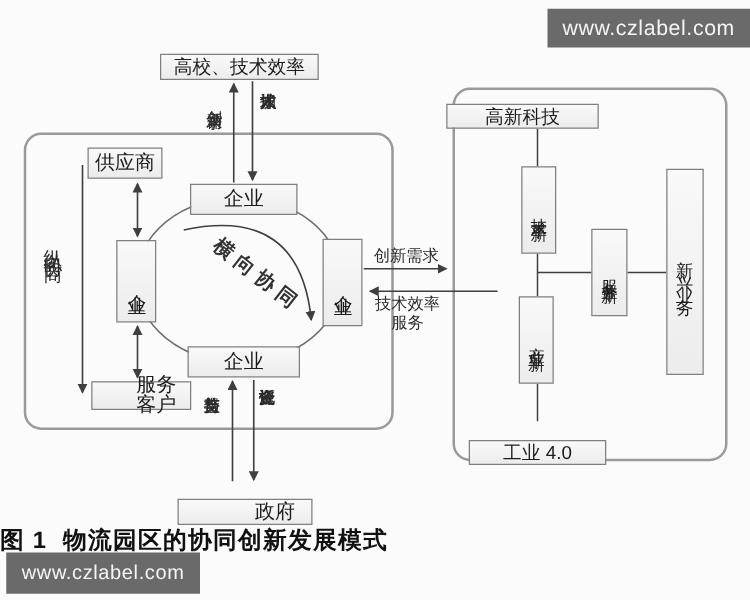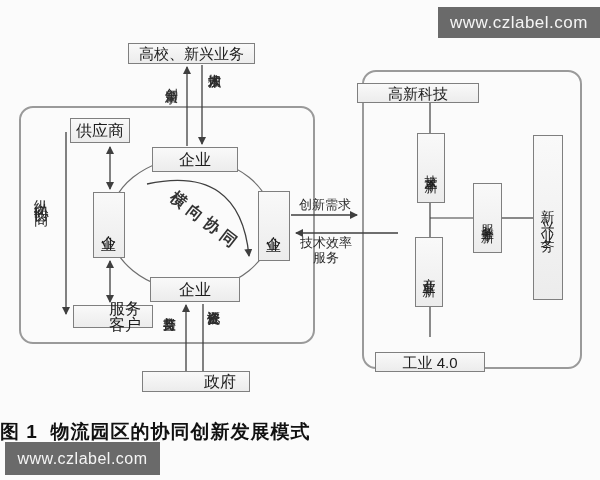--- a/index.html
+++ b/index.html
@@ -24,21 +24,21 @@
     font-size:16px; color:#1c1c1c; line-height:1;
   }
   .vbox{writing-mode:vertical-rl; text-orientation:upright; font-size:13px; letter-spacing:2px;}
   #u-box     {left:128px; top:43px;  width:127px; height:21px; font-size:15px;}
   #supplier  {left:70px;  top:118px; width:60px;  height:25px;}
   #ent-top   {left:152px; top:147px; width:86px;  height:25px;}
   #ent-left  {left:93px;  top:192px; width:32px;  height:66px;}
   #ent-right {left:258px; top:191px; width:32px;  height:70px;}
   #ent-bottom{left:150px; top:277px; width:90px;  height:25px;}
   #svc-cust  {left:73px;  top:305px; width:80px;  height:23px;padding-left:35px;}
-  #gov       {left:142px; top:371px; width:108px; height:21px;padding-left:48px;}
+  #gov       {left:142px; top:399px; width:108px; height:21px;padding-left:48px;}
   #hightech  {left:357px; top:83px;  width:122px; height:20px; font-size:15px;}
   #tech-inn  {left:417px; top:133px; width:28px;  height:70px;}
   #svc-inn   {left:473px; top:183px; width:29px;  height:70px;}
   #ind-inn   {left:415px; top:237px; width:28px;  height:70px;}
   #emerging  {left:533px; top:135px; width:30px;  height:165px; font-size:14px; letter-spacing:10px;}
   #ind40     {left:375px; top:352px; width:110px; height:20px; font-size:15px;}
   
   .lbl{position:absolute; z-index:3; color:#2a2a2a; line-height:1.15;}
   .vtext{writing-mode:vertical-rl; text-orientation:upright;}
   #lbl-zxxs  {left:33px;  top:187px; font-size:15px; letter-spacing:4px;}
@@ -98,21 +98,21 @@
     </g>
     <g stroke="#3f3f3f" fill="none" stroke-width="1.2">
       <line x1="430" y1="103" x2="430" y2="133"></line>
       <line x1="430" y1="203" x2="430" y2="237"></line>
       <line x1="430" y1="218" x2="473" y2="218"></line>
       <line x1="502" y1="218" x2="533" y2="218"></line>
       <line x1="430" y1="307" x2="430" y2="337"></line>
     </g>
   </svg>
 
-  <div class="box" id="u-box">高校、新兴业务</div>
+  <div class="box" id="u-box">高校、技术效率</div>
   <div class="box" id="supplier">供应商</div>
   <div class="box" id="ent-top">企业</div>
   <div class="box vbox" id="ent-left" style="font-size:15px">企业</div>
   <div class="box vbox" id="ent-right" style="font-size:15px">企业</div>
   <div class="box" id="ent-bottom">企业</div>
   <div class="box" id="svc-cust">服务客户</div>
   <div class="box" id="gov">政府</div>
 
   <div class="box" id="hightech">高新科技</div>
   <div class="box vbox" id="tech-inn">技术革新</div>

